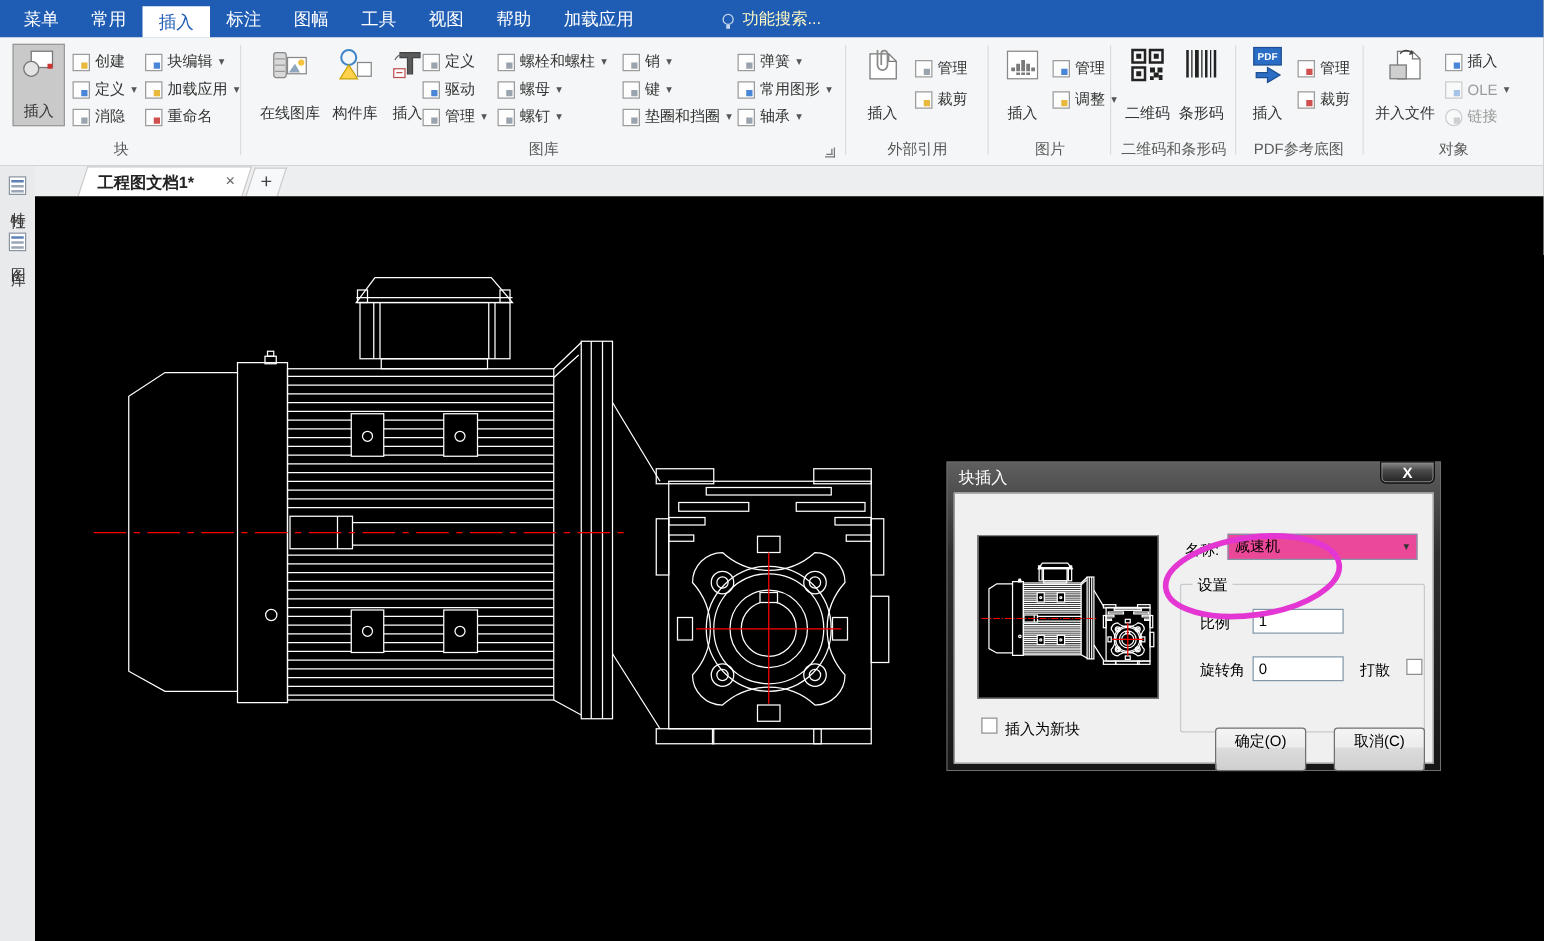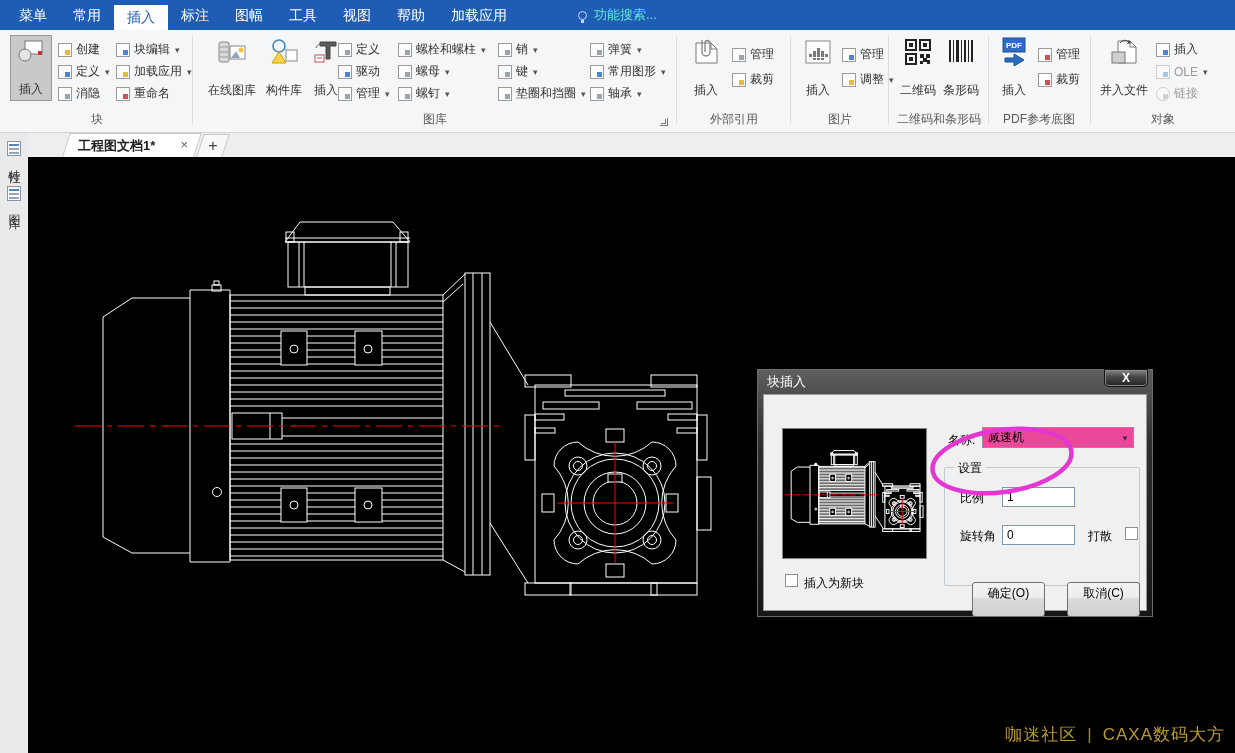--- a/index.html
+++ b/index.html
@@ -3,21 +3,21 @@
 <meta charset="utf-8">
 <style>
   html,body{margin:0;padding:0;background:#777;}
   *{box-sizing:border-box;font-family:"Liberation Sans","DejaVu Sans",sans-serif;}
   #app{position:relative;width:1235px;height:753px;background:#f5f6f7;overflow:hidden;cursor:default;}
 
   
   #menubar{position:absolute;left:0;top:0;width:100%;height:30px;background:#1f5cb4;display:flex;align-items:stretch;padding-left:6px;}
   .mitem{color:#fff;font-size:14px;padding:0 13px;line-height:30px;}
   .mitem.active{background:#fff;color:#1f5cb4;align-self:flex-end;height:25px;line-height:25px;margin-top:5px;}
-  #searchbox{display:flex;align-items:center;gap:7px;margin-left:58px;color:#5eead4;font-size:13px;}
+  #searchbox{display:flex;align-items:center;gap:7px;margin-left:58px;color:#fef9c3;font-size:13px;}
   .bulb{width:9px;height:9px;border:1.5px solid #c9d7ee;border-radius:50%;position:relative;display:inline-block;}
   .bulb::after{content:"";position:absolute;left:2px;bottom:-4px;width:3px;height:3px;background:#c9d7ee;}
 
   
   #ribbon{position:absolute;left:0;top:30px;width:100%;height:103px;background:#f5f6f7;border-bottom:1px solid #d2d4d6;}
   .rgroup{position:absolute;top:0;height:103px;}
   .gcap{position:absolute;bottom:5px;left:0;right:0;text-align:center;font-size:12px;color:#5a5a5a;}
   .gsep{position:absolute;top:6px;width:1px;height:88px;background:#dcdddf;}
   .bb{position:absolute;top:5px;height:66px;display:flex;flex-direction:column;align-items:center;justify-content:flex-start;padding:2px 2px;gap:12px;}
   .bb .bicon{width:32px;height:34px;display:flex;align-items:center;justify-content:center;}
@@ -507,23 +507,20 @@
     <div class="stab" style="margin-top:22px;">
       <span class="picon"></span>
       <span class="vtext">图库</span>
     </div>
   </div>
 
   <div id="canvas">
     <svg id="cadsvg" width="1207" height="596" viewBox="28 157 1207 596">
       <use href="#gCad" xlink:href="#gCad" stroke-width="1"></use>
     </svg>
-    <div id="watermark">
-      <span>咖迷社区</span><span class="sep">|</span><span>CAXA数码大方</span>
-    </div>
   </div>
 
   <div id="dialog">
     <span id="dlg-title">块插入</span>
     <div id="dlg-close">X</div>
     <div id="dlg-body">
 
       <div id="preview">
         <svg width="141" height="89" viewBox="70 215 650 410" preserveAspectRatio="xMidYMid meet">
           <use href="#gCad" xlink:href="#gCad" stroke-width="4.5"></use>

